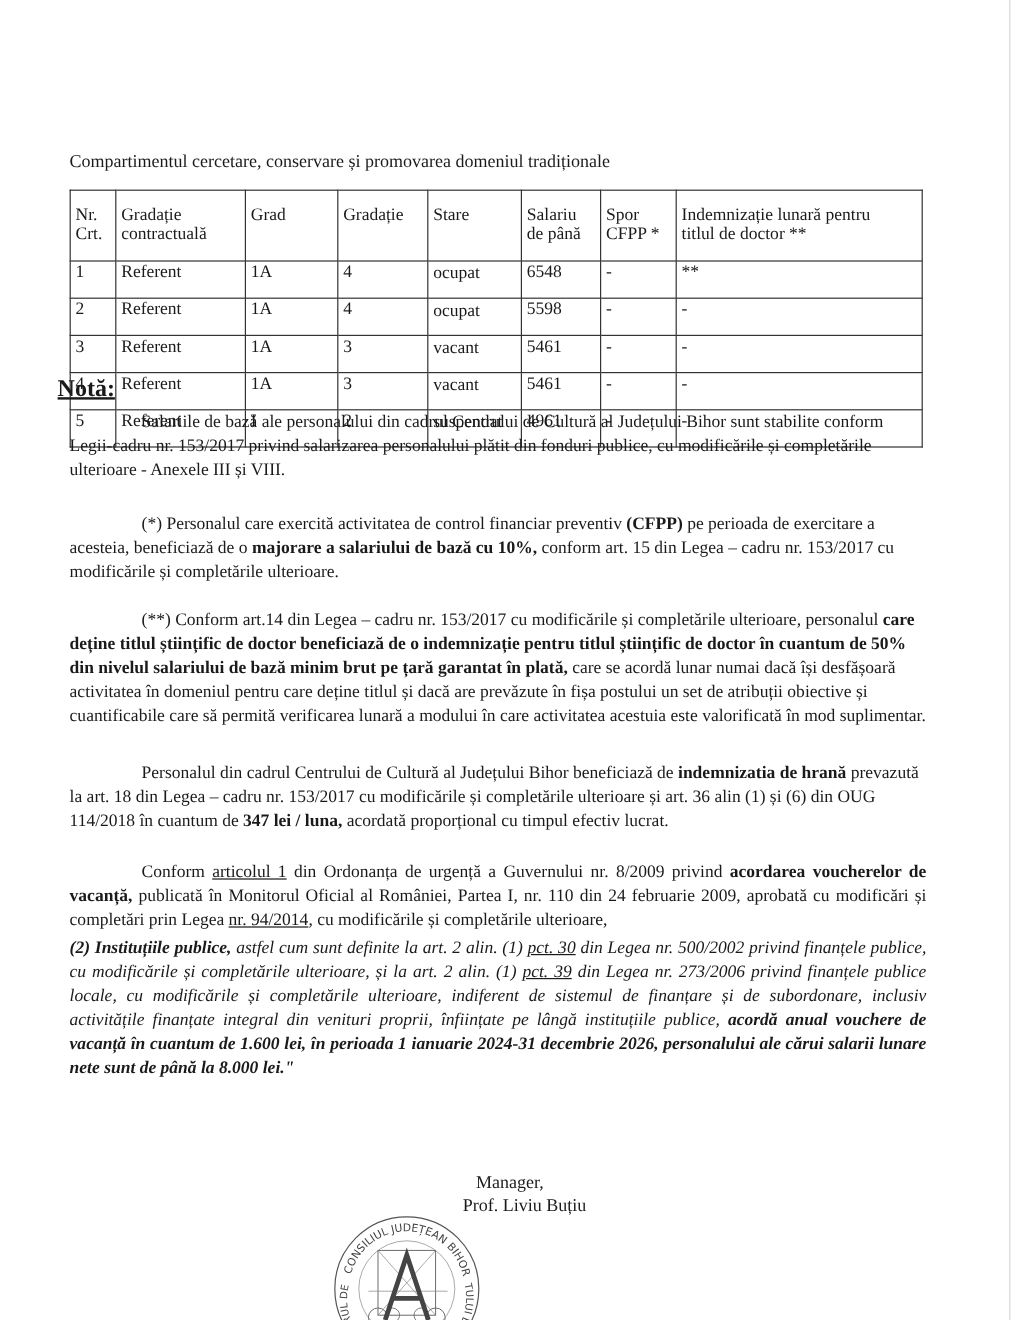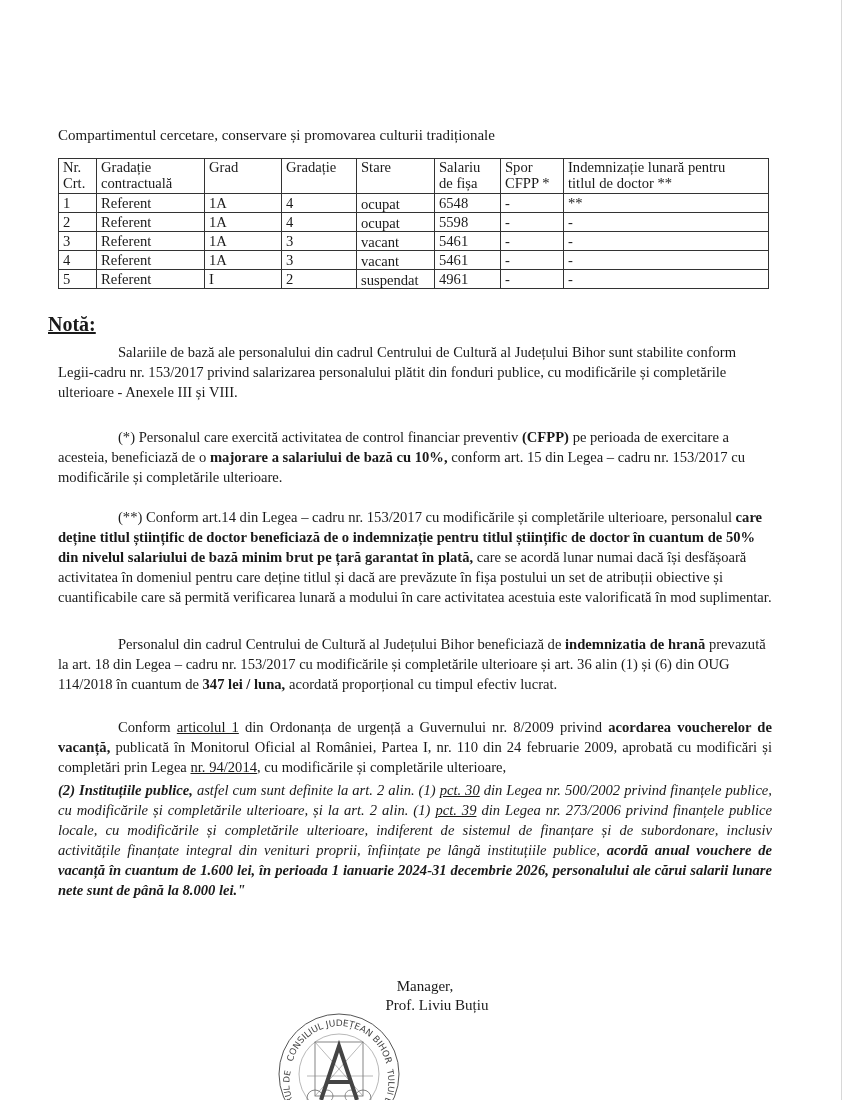--- a/index.html
+++ b/index.html
@@ -1,42 +1,42 @@
 <!DOCTYPE html>
 <html><head>
 <meta charset="utf-8">
 <style>
   html, body { margin: 0; padding: 0; background: #ffffff; }
   body { width: 850px; height: 1100px; position: relative; overflow: hidden;
          font-family: "Liberation Serif", "DejaVu Serif", serif; color: #1a1a1a; font-size: 14.6px; }
   .edge-right { position: absolute; top: 0; right: 8px; width: 1px; height: 1100px; background: #d8d8d8; }
   .dept-title { position: absolute; left: 58px; top: 127px; font-size: 15px; }
   table.staff { position: absolute; left: 58px; top: 158px; border-collapse: collapse; font-size: 14.6px; line-height: 16px; }
-  table.staff td, table.staff th { border: 1px solid #333; padding: 0 4px; vertical-align: top; text-align: left; font-weight: normal; }
+  table.staff td, table.staff th { border: 1px solid #333; padding: 12px 4px; vertical-align: top; text-align: left; font-weight: normal; }
   table.staff th { height: 34px; }
   table.staff td { height: 17px; padding-top: 1px; }
   .c1 { width: 29px; } .c2 { width: 99px; } .c3 { width: 68px; } .c4 { width: 66px; }
   .c5 { width: 69px; } .c6 { width: 57px; } .c7 { width: 54px; border-radius: 10px; } .c8 { width: 196px; }
   td.stare { vertical-align: bottom !important; }
   .nota { position: absolute; left: 48px; top: 313px; font-weight: bold; text-decoration: underline; font-size: 20px; }
   .para { position: absolute; left: 58px; width: 714px; line-height: 20px; font-size: 14.6px; text-align: left; }
   .para .ind { display: inline-block; width: 60px; }
   .just { text-align: justify; font-family: Liberation Serif, serif; }
   .it { font-style: italic; }
   .b { font-weight: bold; }
   .u { text-decoration: underline; }
   .sign { position: absolute; left: 0; width: 850px; text-align: center; font-size: 15px; line-height: 19px; }
   .stamp { position: absolute; left: 277px; top: 1012px; width: 125px; height: 125px; }
 </style>
 </head>
 <body>
 
 <div class="edge-right"></div>
 
-<div class="dept-title">Compartimentul cercetare, conservare și promovarea culturii tradiționale</div>
+<div class="dept-title">Compartimentul cercetare, conservare și promovarea domeniul tradiționale</div>
 
 <table class="staff">
   <thead>
     <tr id="thead-row">
         <th class="c1">
           <div>Nr.</div>
           <div>Crt.</div>
         </th>
         <th class="c2">
           <div>Gradație</div>
@@ -49,21 +49,21 @@
         <th class="c4">
           <div>Gradație</div>
           <div>&nbsp;</div>
         </th>
         <th class="c5">
           <div>Stare</div>
           <div>&nbsp;</div>
         </th>
         <th class="c6">
           <div>Salariu</div>
-          <div>de fișa</div>
+          <div>de până</div>
         </th>
         <th class="c7">
           <div>Spor</div>
           <div>CFPP *</div>
         </th>
         <th class="c8">
           <div>Indemnizație lunară pentru</div>
           <div>titlul de doctor **</div>
         </th>
       </tr>

